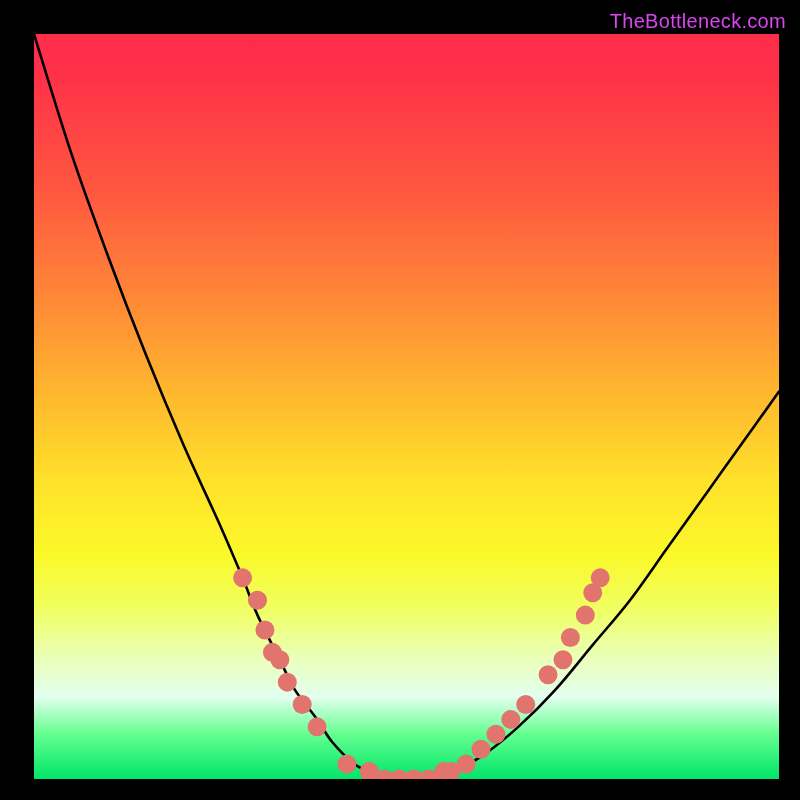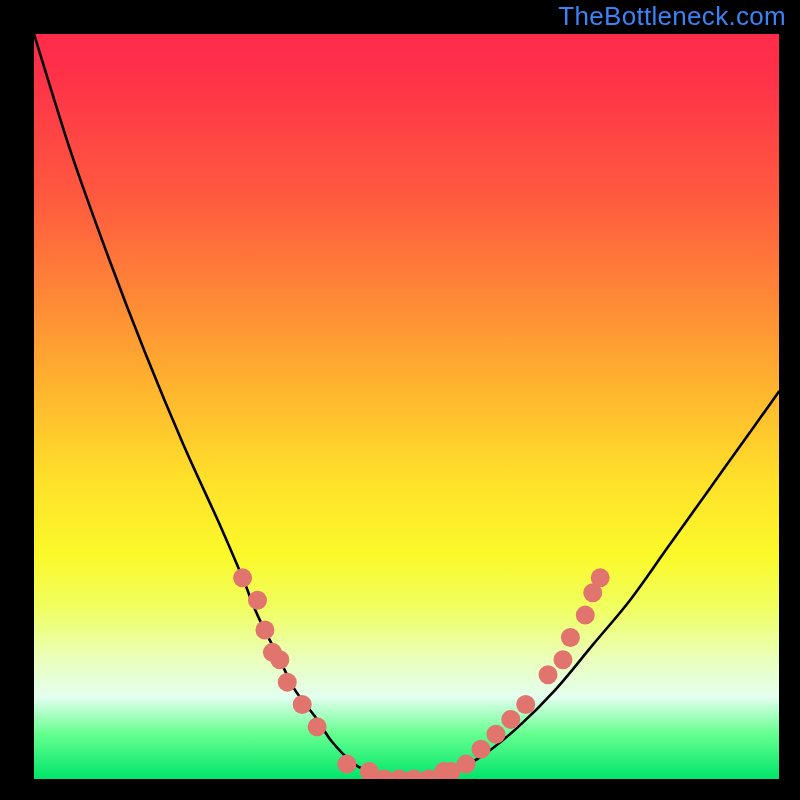--- a/index.html
+++ b/index.html
@@ -35,24 +35,24 @@
       #fbf92a 70%,
       #f0ff60 77%,
       #eaffbc 84%,
       #e3ffef 89%,
       #64ff8f 94%,
       #00e56a 100%
     );
   }
   .watermark {
     position: absolute;
-    top: 1px;
+    top: 10px;
     right: 14px;
-    color: #3b82f6;
-    font-size: 26px;
+    color: #d946ef;
+    font-size: 20px;
     font-weight: 400;
     letter-spacing: 0.3px;
     z-index: 50;
     user-select: none;
   }
   svg.curve {
     position: absolute;
     left: 0;
     top: 0;
     width: 745px;

